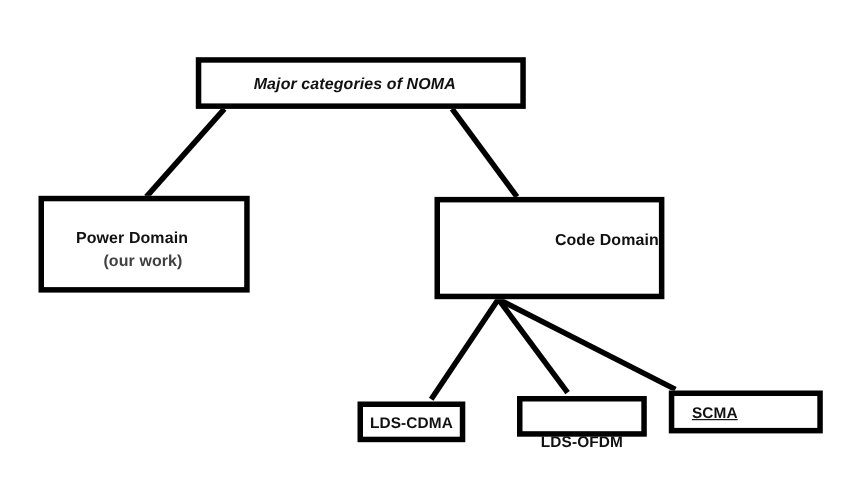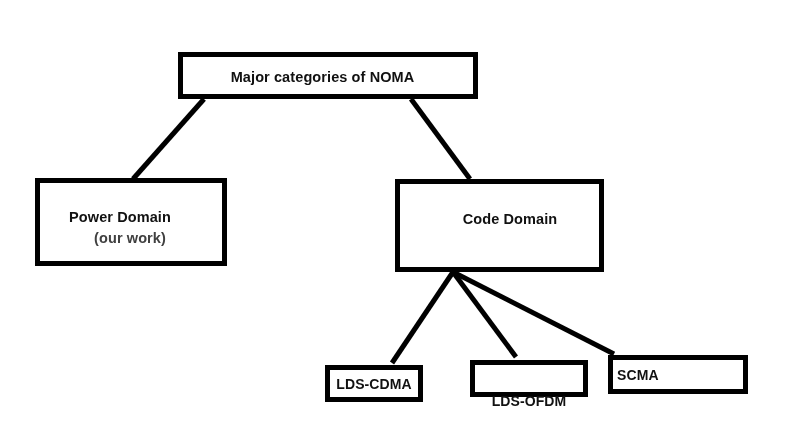--- a/index.html
+++ b/index.html
@@ -58,20 +58,21 @@
     width: 300px;
     height: 47px;
   }
   #node-root .node-inner {
     top: 11px;
     text-align: center;
   }
   #node-root .node-label {
     font-size: 14.5px;
     padding-right: 11px;
+    font-style: italic;
   }
 
   
   #node-power {
     left: 35px;
     top: 178px;
     width: 192px;
     height: 88px;
   }
   #node-power .node-inner {
@@ -90,21 +91,21 @@
 
   
   #node-code {
     left: 395px;
     top: 179px;
     width: 209px;
     height: 93px;
   }
   #node-code .node-inner {
     top: 26px;
-    text-align: center;
+    text-align: right;
     padding-left: 21px;
   }
   #node-code .node-label {
     font-size: 14.5px;
   }
 
   
   #node-ldscdma {
     left: 325px;
     top: 365px;
@@ -131,21 +132,22 @@
 
   #node-scma {
     left: 608px;
     top: 355px;
     width: 140px;
     height: 39px;
   }
   #node-scma .node-inner {
     top: 7px;
     text-align: left;
-    padding-left: 4px;
+    padding-left: 16px;
+    text-decoration: underline;
   }
   #node-scma .node-label { font-size: 14px; }
 </style>
 </head>
 <body>
 
 <div id="canvas">
 
   <svg id="edges" viewBox="0 0 785 446" width="785" height="446">
 

